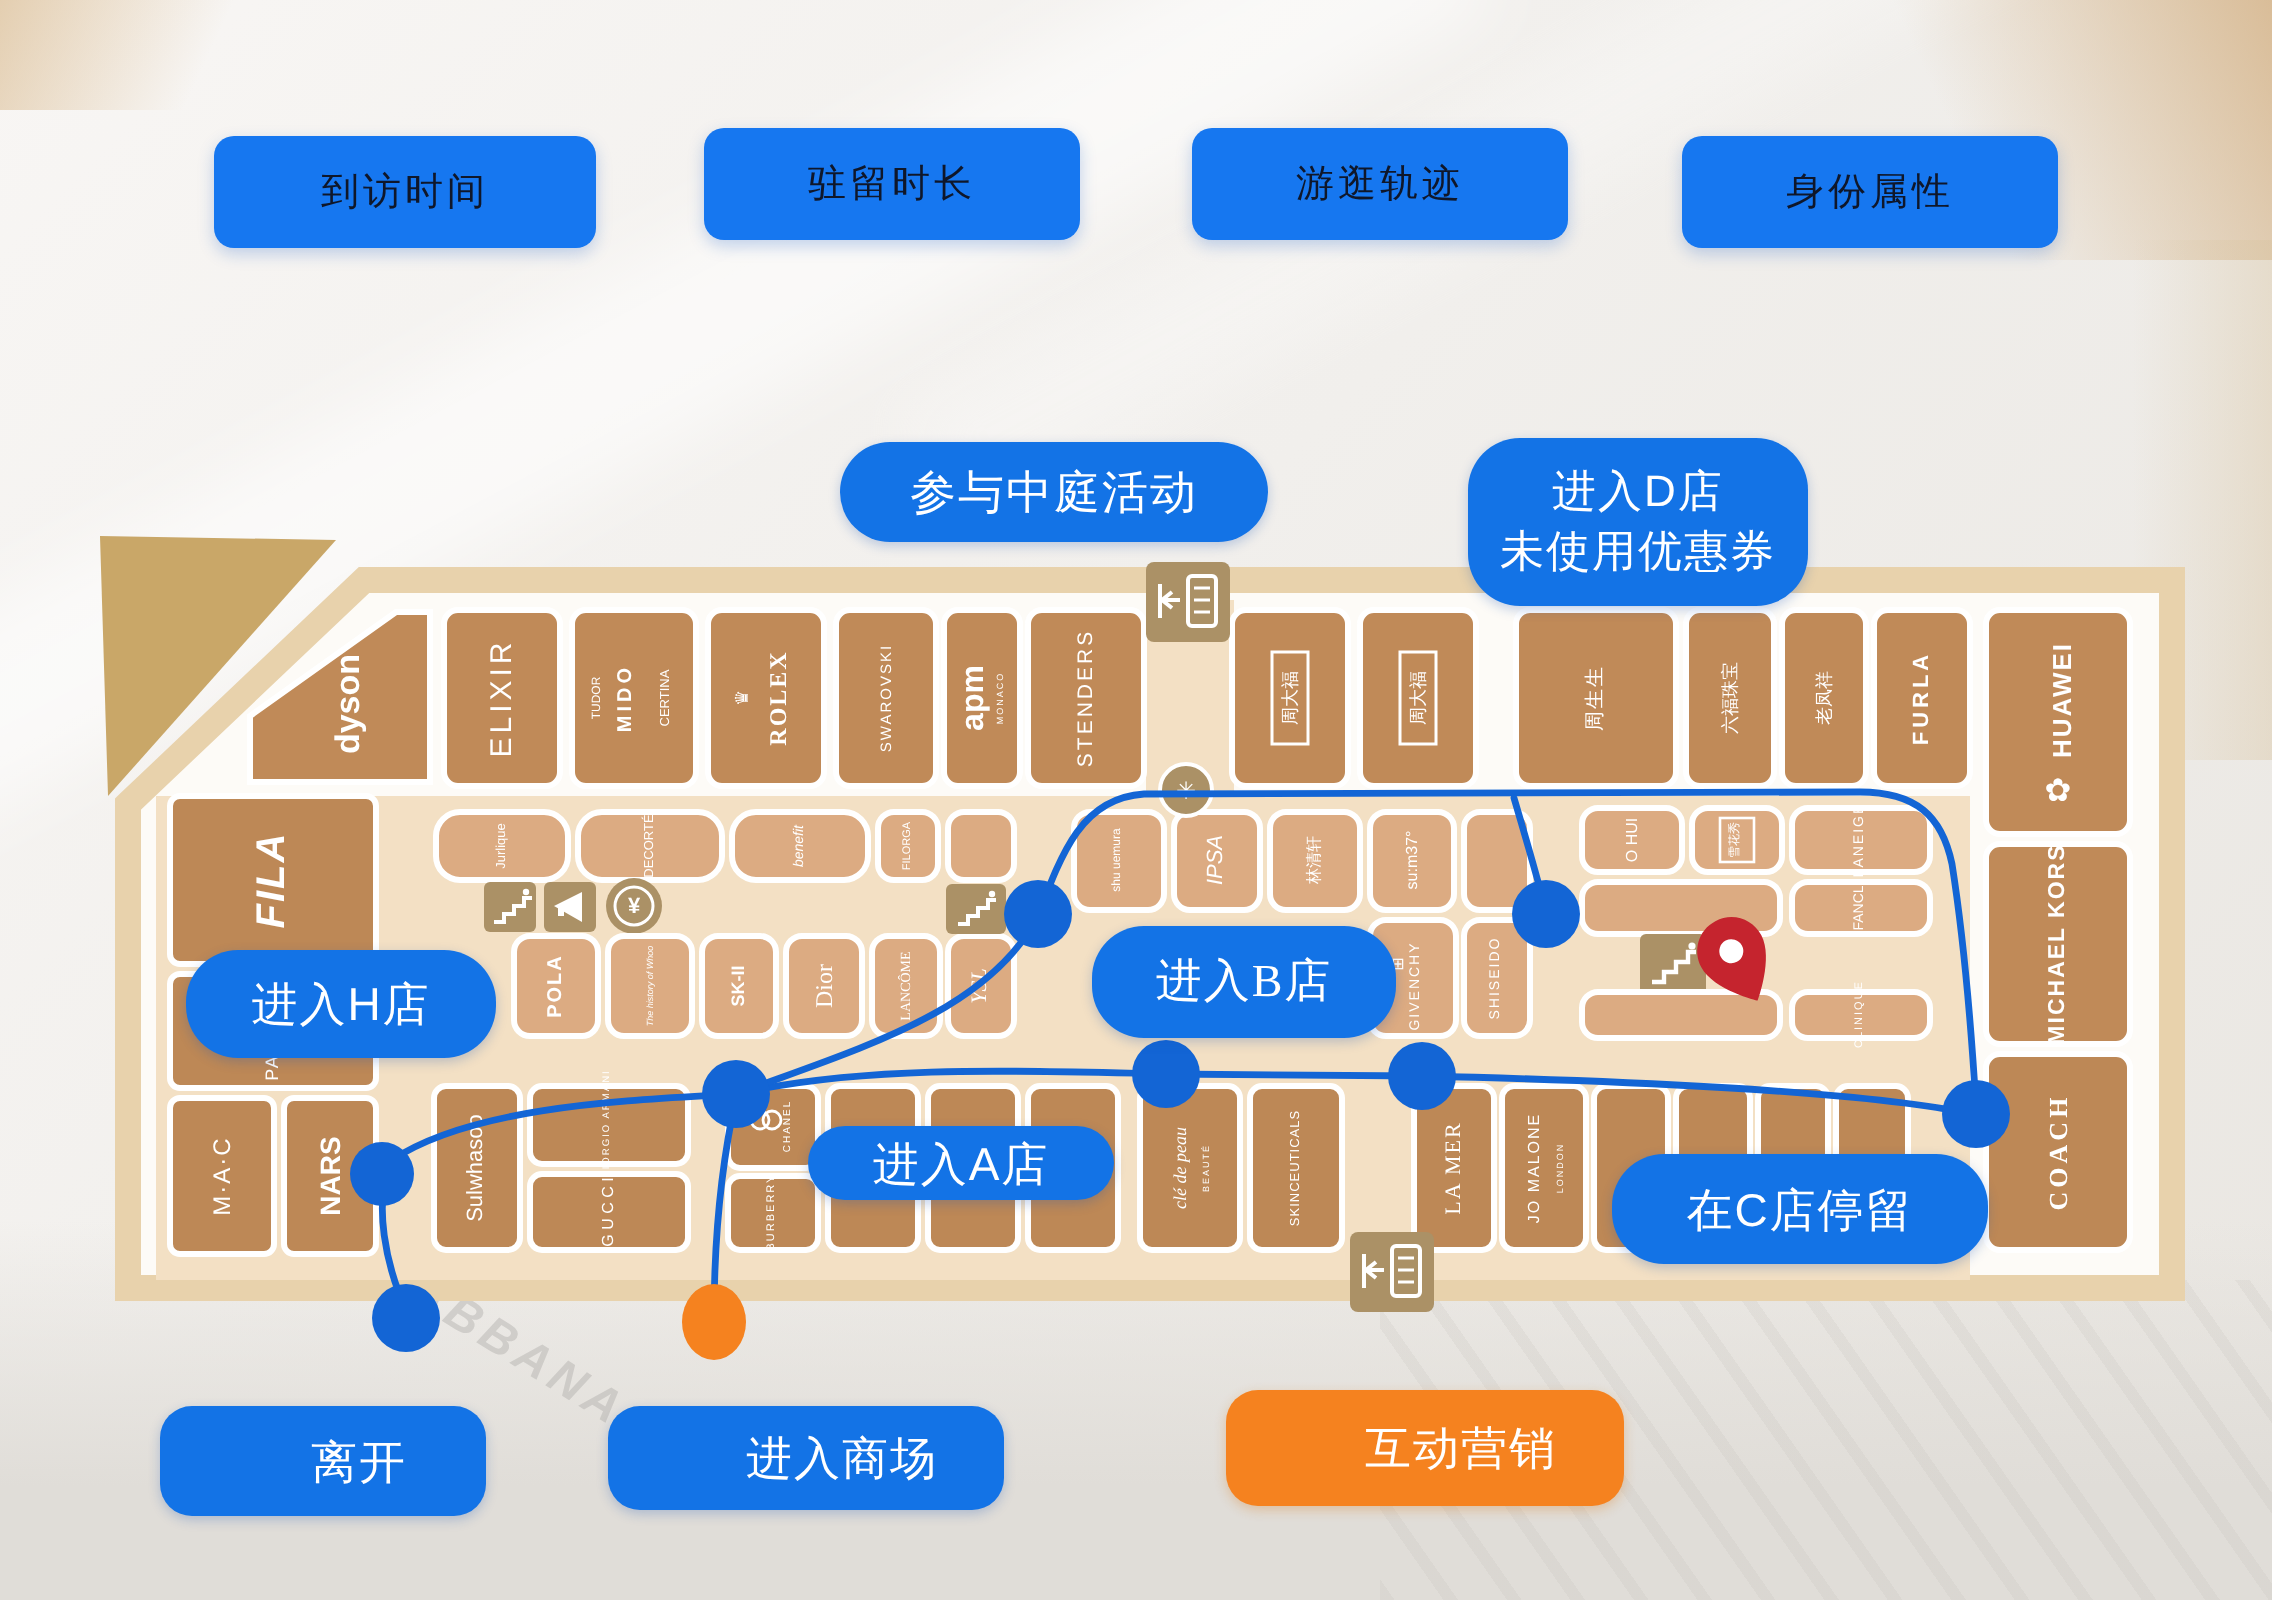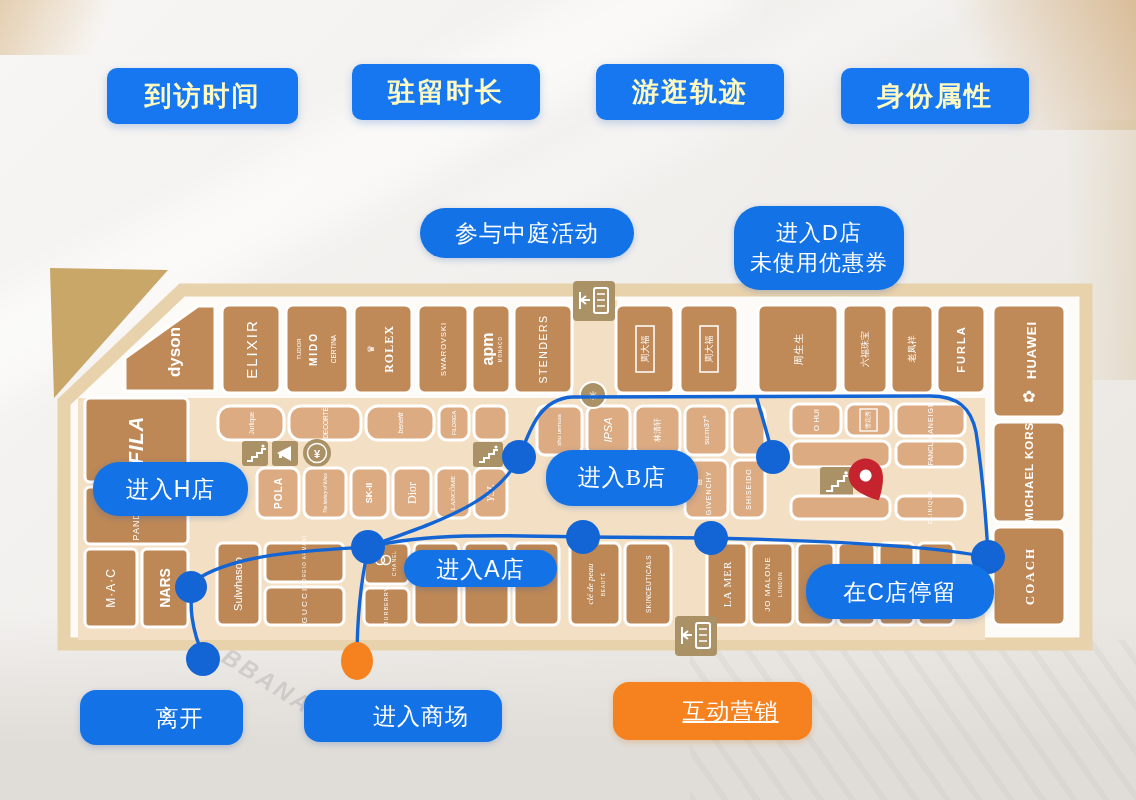--- a/index.html
+++ b/index.html
@@ -15,29 +15,29 @@
   .bg-r{position:absolute;right:0;top:120px;width:70px;height:260px;
     background:linear-gradient(270deg,#d9c4a0,rgba(217,196,160,0));opacity:.4;}
   .bg-bottom{position:absolute;left:0;bottom:0;width:100%;height:190px;
     background:linear-gradient(180deg,rgba(227,224,219,0) 0%,#e0ddd8 70%);}
   .bg-stripes{position:absolute;left:690px;bottom:0;width:460px;height:160px;opacity:.5;
     background:repeating-linear-gradient(55deg,rgba(190,186,180,.35) 0 6px,rgba(255,255,255,0) 6px 26px);}
   .watermark{position:absolute;left:196px;top:620px;color:#a7a5a2;opacity:.38;
     font-size:24px;font-weight:bold;font-style:italic;letter-spacing:3px;
     transform:rotate(32deg);transform-origin:left top;}
   
-  .chip{position:absolute;background:#1677f0;color:#fef9c3;border-radius:10px;
+  .chip{position:absolute;background:#1677f0;color:#0f172a;border-radius:10px;
     display:flex;align-items:center;justify-content:center;
-    font-size:27px;font-weight:bold;letter-spacing:2px;
+    font-size:19px;font-weight:normal;letter-spacing:2px;
     box-shadow:0 3px 8px rgba(22,90,200,.25);cursor:pointer;}
   
   .evt{position:absolute;background:#1373e6;color:#fff;border-radius:26px;
     display:flex;align-items:center;justify-content:center;flex-direction:column;
     font-size:23px;font-weight:500;letter-spacing:1px;line-height:30px;
-    box-shadow:0 2px 6px rgba(20,80,180,.25);cursor:pointer;z-index:6;}
+    box-shadow:0 2px 6px rgba(20,80,180,.25);cursor:pointer;z-index:6;margin-top:13px;}
   .evt.small{border-radius:16px;padding-left:36px;}
   .evt.orange{background:#f5821f;box-shadow:0 2px 6px rgba(220,120,20,.3);}
   svg text{user-select:none;}
   .st{fill:#fff;font-family:"Liberation Sans",sans-serif;}
   .sf{fill:#fff;font-family:"Liberation Serif",serif;}
 </style>
 </head>
 <body>
 
 <div id="stage">
@@ -372,15 +372,15 @@
   <div class="evt" style="left:734px;top:206px;width:170px;height:84px;font-size:22px;">
     <span>进入D店</span>
     <span>未使用优惠券</span>
   </div>
   <div class="evt" style="left:93px;top:462px;width:155px;height:54px;">进入H店</div>
   <div class="evt" style="left:546px;top:450px;width:152px;height:56px;font-family:Liberation Serif, serif;">进入B店</div>
   <div class="evt" style="left:404px;top:550px;width:153px;height:37px;">进入A店</div>
   <div class="evt" style="left:806px;top:564px;width:188px;height:55px;">在C店停留</div>
   <div class="evt small" style="left:80px;top:690px;width:127px;height:55px;">离开</div>
   <div class="evt small" style="left:304px;top:690px;width:162px;height:52px;border-radius:16px;">进入商场</div>
-  <div class="evt small orange" style="left:613px;top:682px;width:163px;height:58px;text-decoration:underline;">互动营销</div>
+  <div class="evt small orange" style="left:613px;top:682px;width:163px;height:58px;">互动营销</div>
 
 </div>
 
 </body></html>

